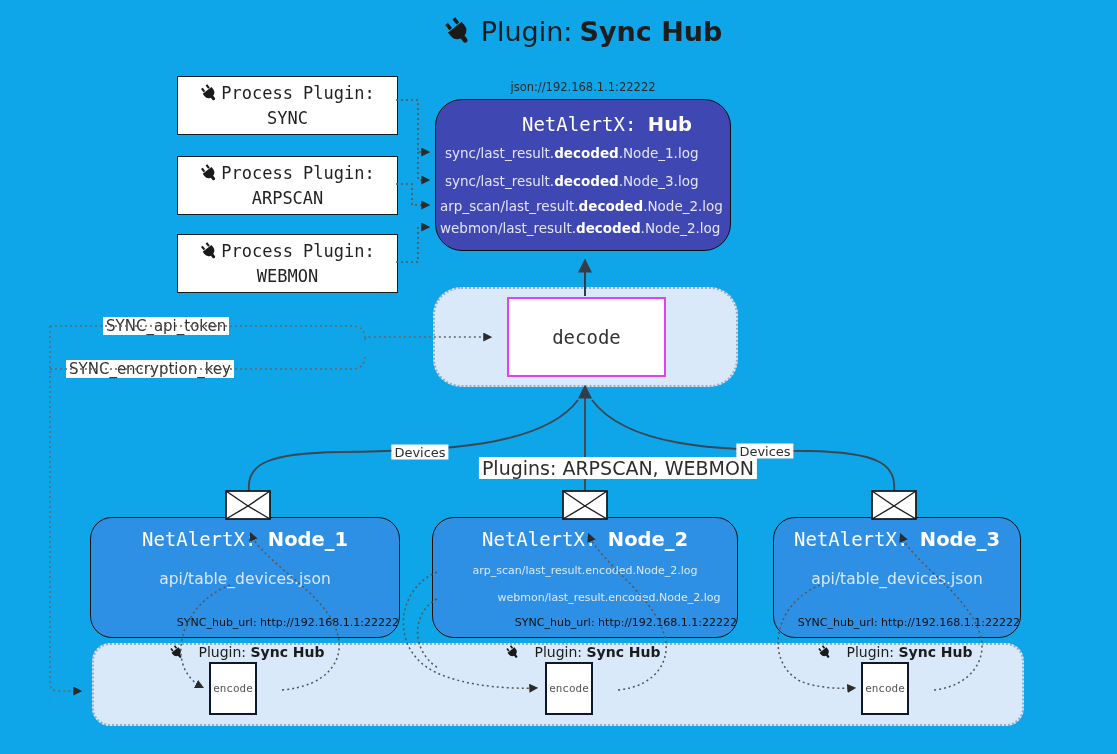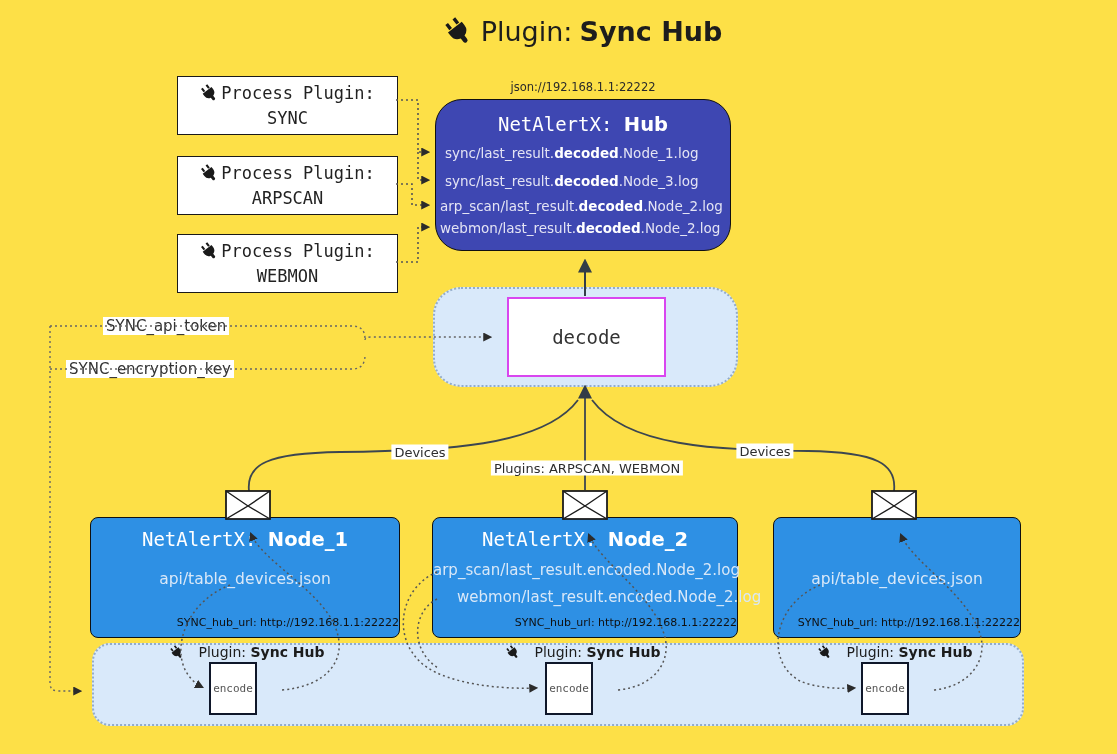--- a/index.html
+++ b/index.html
@@ -1,16 +1,16 @@
 <!DOCTYPE html>
 <html><head>
 <meta charset="utf-8">
 <style>
   html,body{margin:0;padding:0;background:#ffffff;}
-  .canvas{position:relative;width:1117px;height:754px;background:#fde047;overflow:hidden;
+  .canvas{position:relative;width:1117px;height:754px;background:#0ea5e9;overflow:hidden;
           font-family:"DejaVu Sans",sans-serif;color:#222;}
   .mono{font-family:"DejaVu Sans Mono",monospace;}
 
   
   .title{position:absolute;top:16px;left:583px;transform:translateX(-50%);
          display:flex;align-items:center;gap:7px;font-size:27px;color:#1d1d1d;white-space:nowrap;}
   .title b{font-weight:bold;}
   .plug{display:inline-block;transform:rotate(-38deg);}
 
   
@@ -34,25 +34,25 @@
         border:2px solid #d946ef;box-sizing:border-box;display:flex;align-items:center;justify-content:center;
         font-size:19px;color:#333;}
 
   
   .cfg{position:absolute;font-size:15px;color:#333;background:#fff;padding:0 3px;white-space:nowrap;}
   .elabel{position:absolute;transform:translate(-50%,-50%);font-size:13px;color:#2d2d2d;
           background:#fff;padding:0 3px;white-space:nowrap;z-index:12;}
 
   
   .node{position:absolute;top:517px;height:121px;background:#2e90e4;border:1.6px solid #101010;
-        border-radius:8px;box-sizing:border-box;}
+        border-radius:22px;box-sizing:border-box;}
   .node-title{position:absolute;top:10px;width:100%;text-align:center;color:#fff;font-size:19px;white-space:nowrap;}
   .node-title b{font-family:"DejaVu Sans",sans-serif;font-size:19.5px;}
   .node-line{position:absolute;width:100%;text-align:center;transform:translateY(-50%);
-             font-size:15px;color:#d9e8f8;white-space:nowrap;}
+             font-size:11px;color:#d9e8f8;white-space:nowrap;}
   .node-line.big{font-size:15.5px;}
   .node-footer{position:absolute;bottom:8px;width:100%;text-align:right;font-size:11px;color:#101010;white-space:nowrap;}
 
   
   .encode-box{position:absolute;top:662px;width:48px;height:53px;background:#fff;border:2px solid #0f172a;
         box-sizing:border-box;display:flex;align-items:center;justify-content:center;
         font-size:11px;color:#555;}
   .enc-label{position:absolute;top:652px;transform:translate(-50%,-50%);display:flex;align-items:center;gap:14px;
         font-size:14px;color:#1c1c1c;white-space:nowrap;z-index:12;text-align:center;}
 
@@ -102,56 +102,59 @@
     <span class="r1">
         <svg class="plug" width="19" height="19">
           <use href="#plug"></use>
         </svg>
       <span>Process Plugin:</span>
       </span>
     <span>WEBMON</span>
   </div>
 
   <div class="huburl">json://192.168.1.1:22222</div>
-  <div class="hub" style="background:#3e47b2;">
+  <div class="hub" style="background:#3e47b2;padding-left:24px;">
     <div class="hub-title mono">
       <span>NetAlertX: </span><b>Hub</b>
     </div>
     <div class="hub-line" style="top:53px;"><span>sync/last_result.</span><b>decoded</b><span>.Node_1.log</span></div>
     <div class="hub-line" style="top:81px;"><span>sync/last_result.</span><b>decoded</b><span>.Node_3.log</span></div>
     <div class="hub-line" style="top:106px;left:4px;"><span>arp_scan/last_result.</span><b>decoded</b><span>.Node_2.log</span></div>
     <div class="hub-line" style="top:128px;left:4px;"><span>webmon/last_result.</span><b>decoded</b><span>.Node_2.log</span></div>
   </div>
 
   <div class="lcontainer" style="left:433px;top:287px;width:305px;height:100px;border-radius:28px;"></div>
   <div class="decode-box mono">decode</div>
 
   <div class="cfg" style="left:103px;top:317px;">SYNC_api_token</div>
   <div class="cfg" style="left:66px;top:360px;">SYNC_encryption_key</div>
 
   <div class="elabel" style="left:420px;top:452px;">Devices</div>
-  <div class="elabel" style="left:587px;top:468px;font-size:13px;">Plugins: ARPSCAN, WEBMON</div>
+  <div class="elabel" style="left:618px;top:468px;font-size:19px;">Plugins: ARPSCAN, WEBMON</div>
   <div class="elabel" style="left:765px;top:451px;">Devices</div>
 
   <div class="node" style="left:90px;width:310px;">
     <div class="node-title mono">
       <span>NetAlertX: </span><b>Node_1</b>
     </div>
     <div class="node-line big" style="top:61px;">api/table_devices.json</div>
     <div class="node-footer">SYNC_hub_url: http://192.168.1.1:22222</div>
   </div>
   <div class="node" style="left:432px;width:306px;">
     <div class="node-title mono">
       <span>NetAlertX: </span><b>Node_2</b>
     </div>
     <div class="node-line" style="top:52px;">arp_scan/last_result.encoded.Node_2.log</div>
     <div class="node-line" style="top:79px;padding-left:24px;">webmon/last_result.encoded.Node_2.log</div>
     <div class="node-footer">SYNC_hub_url: http://192.168.1.1:22222</div>
   </div>
   <div class="node" style="left:773px;width:248px;">
+    <div class="node-title mono">
+      <span>NetAlertX: </span><b>Node_3</b>
+    </div>
     <div class="node-line big" style="top:61px;">api/table_devices.json</div>
     <div class="node-footer">SYNC_hub_url: http://192.168.1.1:22222</div>
   </div>
 
   <div class="lcontainer" style="left:92px;top:643px;width:932px;height:83px;border-radius:18px;"></div>
 
   <div class="enc-label" style="left:247px;">
     <svg class="plug" width="15" height="15">
         <use href="#plug"></use>
       </svg>

